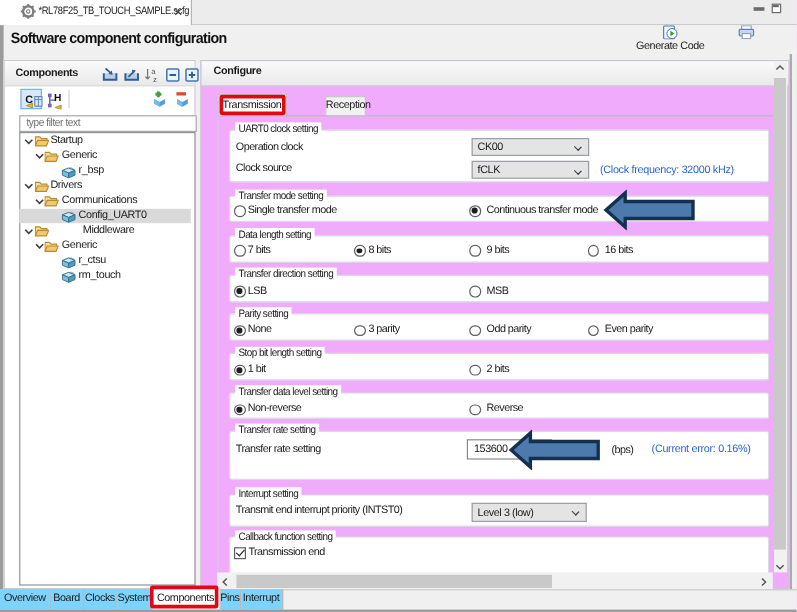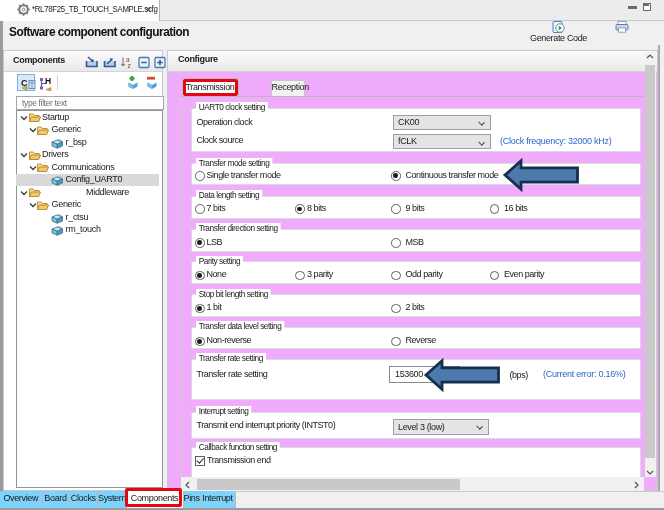--- a/index.html
+++ b/index.html
@@ -217,21 +217,21 @@
       <path d="M11.5 5 L11.5 9 L6.2 11.2 L6.2 7.2 Z" fill="#4e9cc4" stroke="#34718f" stroke-width="0.8"></path>
     </svg>
     <div class="trow" style="left:65.5px;top:175px;">Config_UART0</div>
     <svg class="abs" style="left:20px;top:188.7px" width="8" height="8" viewBox="0 0 8 8">
       <path d="M1 2.5 L4 5.5 L7 2.5" fill="none" stroke="#3c3c3c" stroke-width="1.3"></path>
     </svg>
     <svg class="abs" style="left:29px;top:187.3px" width="12" height="11" viewBox="0 0 13 11" preserveAspectRatio="none">
       <path d="M0.5 9.5 L0.5 2 L4.5 2 L6 3.5 L11 3.5 L11 5" fill="#f7dc9c" stroke="#b98a2f" stroke-width="1"></path>
       <path d="M2.5 5 L12.5 5 L10.5 9.5 L0.5 9.5 Z" fill="#f0c96c" stroke="#b98a2f" stroke-width="1"></path>
     </svg>
-    <div class="trow" style="left:42px;top:187.5px;padding-left:44px;">Middleware</div>
+    <div class="trow" style="left:25px;top:187.5px;padding-left:44px;">Middleware</div>
     <svg class="abs" style="left:29px;top:201.2px" width="8" height="8" viewBox="0 0 8 8">
       <path d="M1 2.5 L4 5.5 L7 2.5" fill="none" stroke="#3c3c3c" stroke-width="1.3"></path>
     </svg>
     <svg class="abs" style="left:37px;top:199.8px" width="12" height="11" viewBox="0 0 13 11" preserveAspectRatio="none">
       <path d="M0.5 9.5 L0.5 2 L4.5 2 L6 3.5 L11 3.5 L11 5" fill="#f7dc9c" stroke="#b98a2f" stroke-width="1"></path>
       <path d="M2.5 5 L12.5 5 L10.5 9.5 L0.5 9.5 Z" fill="#f0c96c" stroke="#b98a2f" stroke-width="1"></path>
     </svg>
     <div class="trow" style="left:51.5px;top:200px;">Generic</div>
     <svg class="abs" style="left:50.5px;top:211.7px" width="13" height="12" viewBox="0 0 13 12">
       <path d="M6.5 9 a3.2 3.2 0 1 1 4.5 -4" fill="none" stroke="#9fb6c6" stroke-width="1.2"></path>

